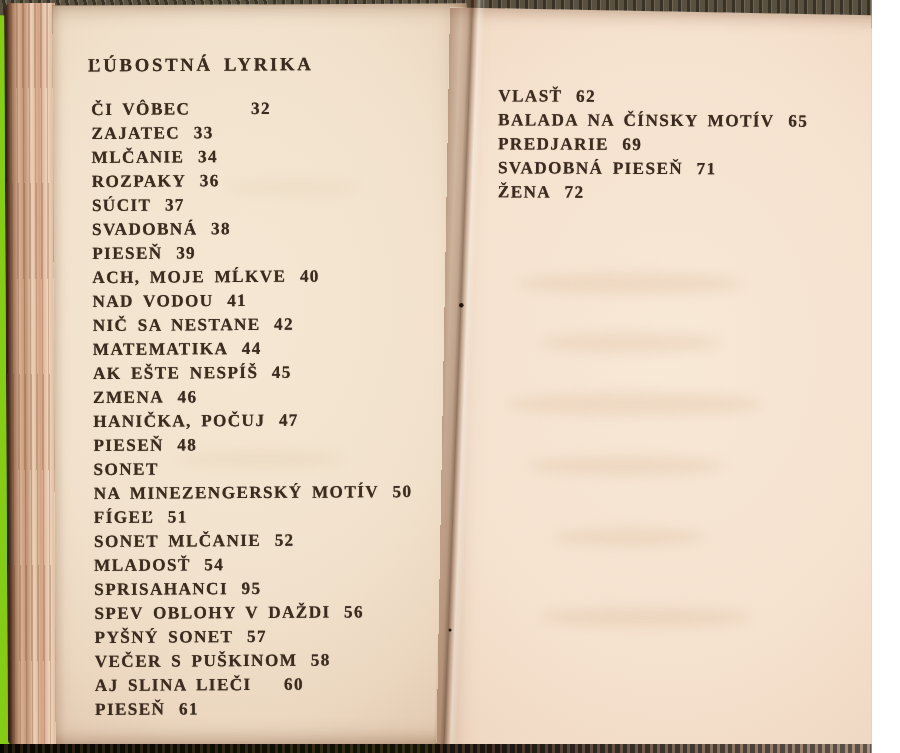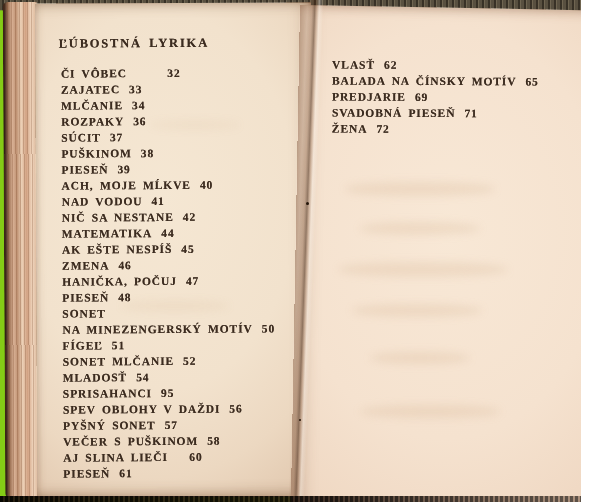--- a/index.html
+++ b/index.html
@@ -122,21 +122,21 @@
         <div class="toc-line"><span class="t">ČI VÔBEC</span><span class="num">     32</span></div>
 
         <div class="toc-line"><span class="t">ZAJATEC</span><span class="num">33</span></div>
 
         <div class="toc-line"><span class="t">MLČANIE</span><span class="num">34</span></div>
 
         <div class="toc-line"><span class="t">ROZPAKY</span><span class="num">36</span></div>
 
         <div class="toc-line"><span class="t">SÚCIT</span><span class="num">37</span></div>
 
-        <div class="toc-line"><span class="t">PUŠKINOM</span><span class="num">38</span></div>
+        <div class="toc-line"><span class="t">SVADOBNÁ</span><span class="num">38</span></div>
 
         <div class="toc-line"><span class="t">PIESEŇ</span><span class="num">39</span></div>
 
         <div class="toc-line"><span class="t">ACH, MOJE MĹKVE</span><span class="num">40</span></div>
 
         <div class="toc-line"><span class="t">NAD VODOU</span><span class="num">41</span></div>
 
         <div class="toc-line"><span class="t">NIČ SA NESTANE</span><span class="num">42</span></div>
 
         <div class="toc-line"><span class="t">MATEMATIKA</span><span class="num">44</span></div>

